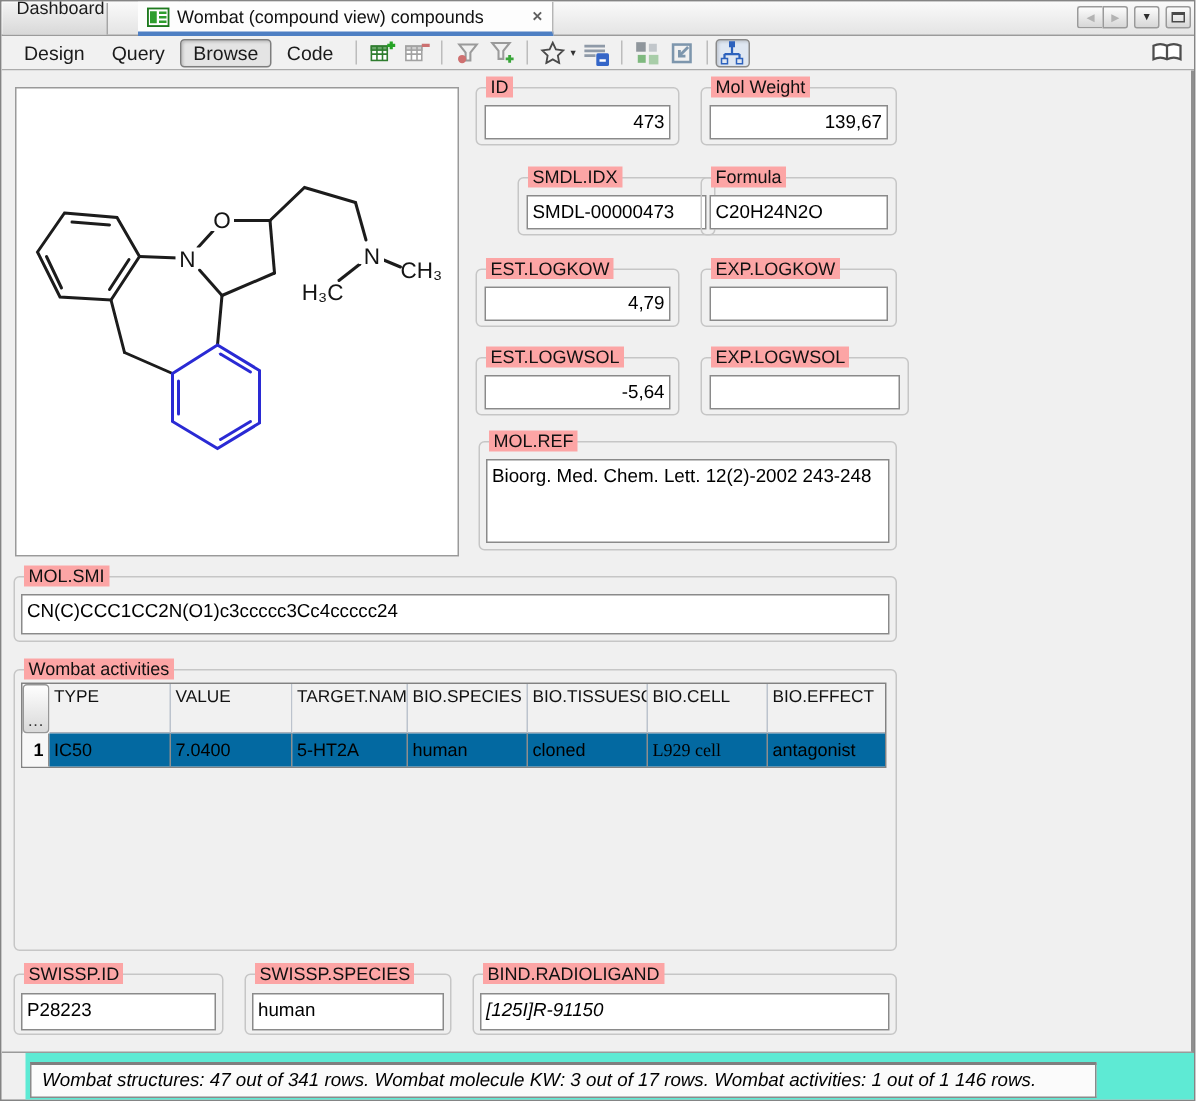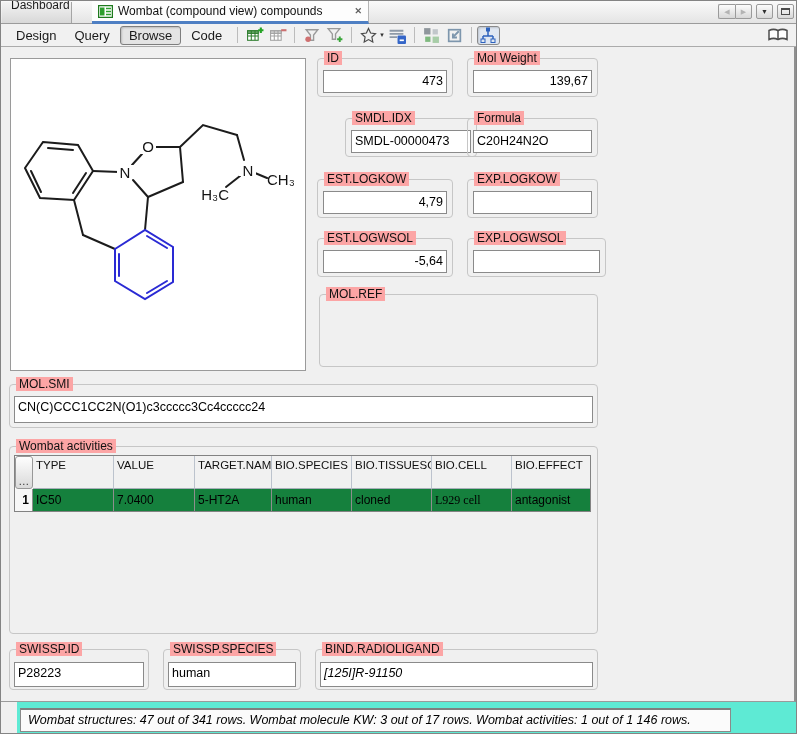--- a/index.html
+++ b/index.html
@@ -63,21 +63,21 @@
   .corner { width:18px; border:1px solid #989898; border-radius:3px;
     background:linear-gradient(#fefefe,#d9d9d9);
     display:flex; align-items:flex-end; justify-content:center;
     font-size:11px; color:#333; padding-bottom:1px; letter-spacing:.5px; }
   .hcell { background:#f1f1f1; border-right:1px solid #bcc3cd; border-bottom:1px solid #a9b0ba;
     font-size:11.5px; color:#111; padding:3px 0 0 3px; white-space:nowrap; overflow:hidden; }
   .trow { display:flex; height:22px; }
   .rowhdr { width:18px; background:#f7f7f7; border-right:1px solid #8e8e8e;
     font-size:12px; font-weight:bold; display:flex; align-items:center;
     justify-content:flex-end; padding-right:3px; }
-  .dcell { background:#15803d; border-right:1px solid #8e8e8e; font-size:12px; color:#000;
+  .dcell { background:#0369a1; border-right:1px solid #8e8e8e; font-size:12px; color:#000;
     padding:4px 0 0 3px; white-space:nowrap; overflow:hidden; }
   
   .statusbar { position:absolute; left:16px; top:701px; width:100%; height:32px; background:#5eead4;font-style:italic; }
   .statuspanel { position:absolute; left:3px; top:6px; width:711px; height:24px;
     background:#fbfbfb; border:1px solid #8a8a8a; border-top:2px solid #7f7f7f;
     font-size:12.5px; color:#000; padding:3px 0 0 7px; white-space:nowrap; overflow:hidden; }
   svg text { font-family:"Liberation Sans", sans-serif; }
 </style>
 </head>
 <body>
@@ -275,20 +275,21 @@
       <span class="glabel">EST.LOGWSOL</span>
       <div class="tbox r" style="left:5px; right:5px; top:11px; height:23px;">-5,64</div>
     </div>
     <div class="gbox" style="left:466px; top:191px; width:139px; height:39px;">
       <span class="glabel">EXP.LOGWSOL</span>
       <div class="tbox" style="left:5px; right:5px; top:11px; height:23px;"></div>
     </div>
 
     <div class="gbox" style="left:318px; top:247px; width:279px; height:73px;">
       <span class="glabel">MOL.REF</span>
+      <div class="tbox" style="left:4px; right:4px; top:11px; height:56px;">Bioorg. Med. Chem. Lett. 12(2)-2002 243-248</div>
     </div>
 
     <div class="gbox" style="left:8px; top:337px; width:589px; height:44px;">
       <span class="glabel">MOL.SMI</span>
       <div class="tbox" style="left:4px; right:4px; top:11px; height:27px;">CN(C)CCC1CC2N(O1)c3ccccc3Cc4ccccc24</div>
     </div>
 
     <div class="gbox" style="left:8px; top:399px; width:589px; height:188px;">
       <span class="glabel">Wombat activities</span>
       <div class="tbl">

